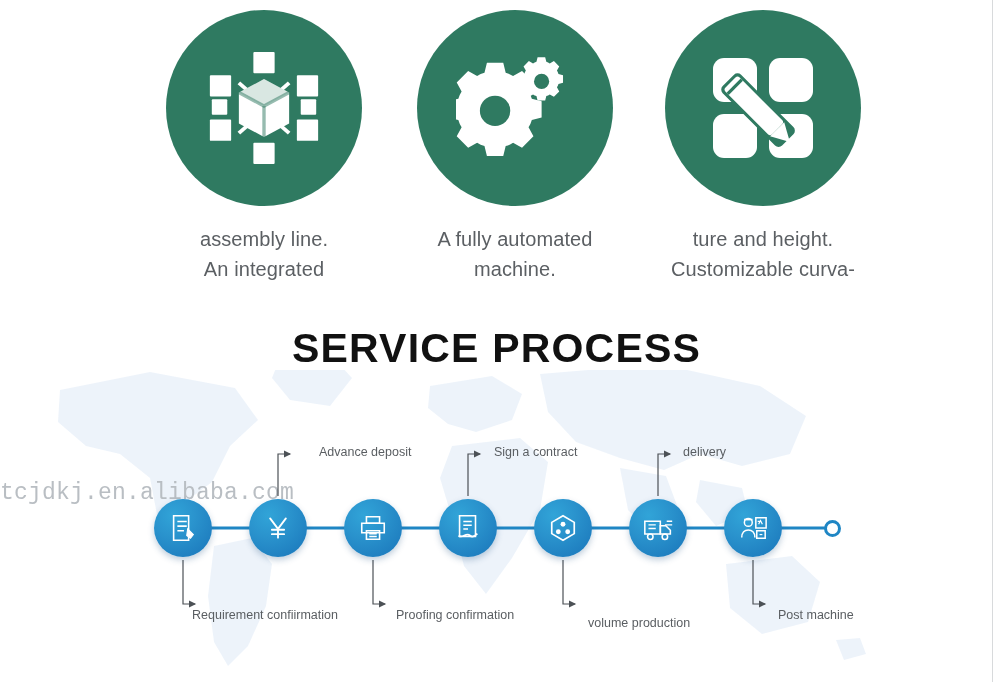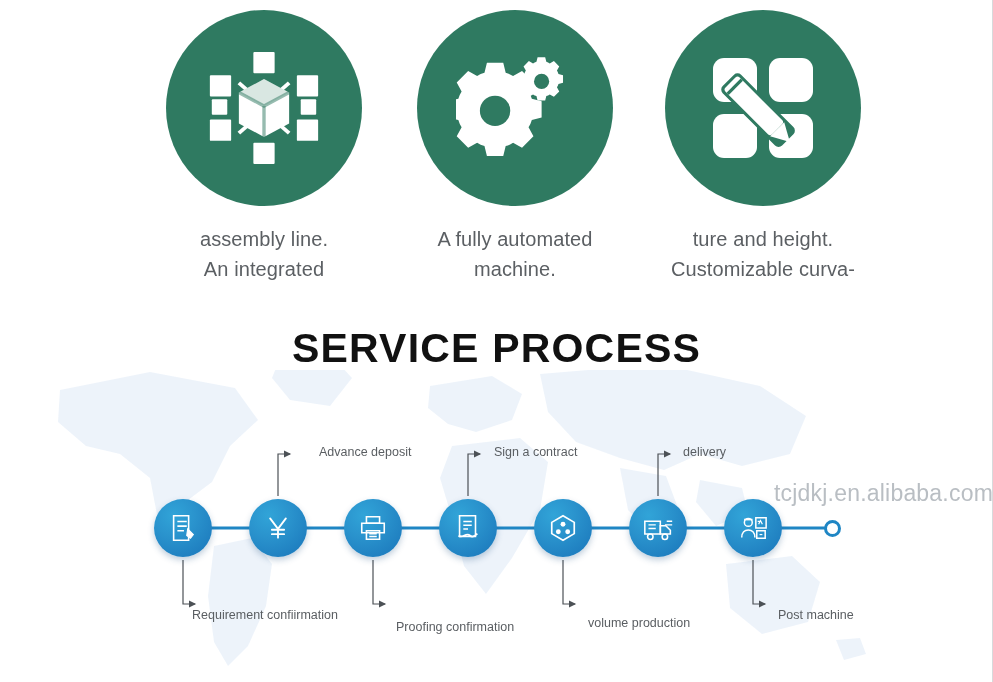--- a/index.html
+++ b/index.html
@@ -87,25 +87,25 @@
     width: 993px;
     height: 340px;
     opacity: 0.55;
   }
 
   .watermark {
     position: absolute;
     left: 0;
     top: 110px;
     width: 993px;
-    text-align: right;
+    text-align: left;
     font-size: 23px;
     color: #b9bec3;
     letter-spacing: 0.2px;
-    font-family: Liberation Sans, sans-serif;
+    font-family: Liberation Mono, monospace;
   }
 
   .timeline-svg {
     position: absolute;
     left: 0;
     top: 0;
     width: 993px;
     height: 312px;
   }
 
@@ -354,21 +354,21 @@
           <path d="M20 19 h9 v8 h-9 z"></path>
           <path d="M23 23 h3" stroke-width="1.3"></path>
         </svg>
       </span>
     </div>
 
     <div class="endcap" style="left:824px; top:150px;"></div>
 
     <div class="step-label" style="left:192px; top:238px;">Requirement  confiirmation</div>
     <div class="step-label" style="left:311px; top:75px;margin-left:8px;">Advance deposit</div>
-    <div class="step-label" style="left:396px; top:238px;margin-top:12px;">Proofing confirmation</div>
+    <div class="step-label" style="left:396px; top:238px;">Proofing confirmation</div>
     <div class="step-label" style="left:494px; top:75px;">Sign a contract</div>
     <div class="step-label" style="left:588px; top:246px;">volume production</div>
     <div class="step-label" style="left:683px; top:75px;">delivery</div>
     <div class="step-label" style="left:778px; top:238px;">Post machine</div>
 
   </div>
 
 </div>
 
 </body></html>

